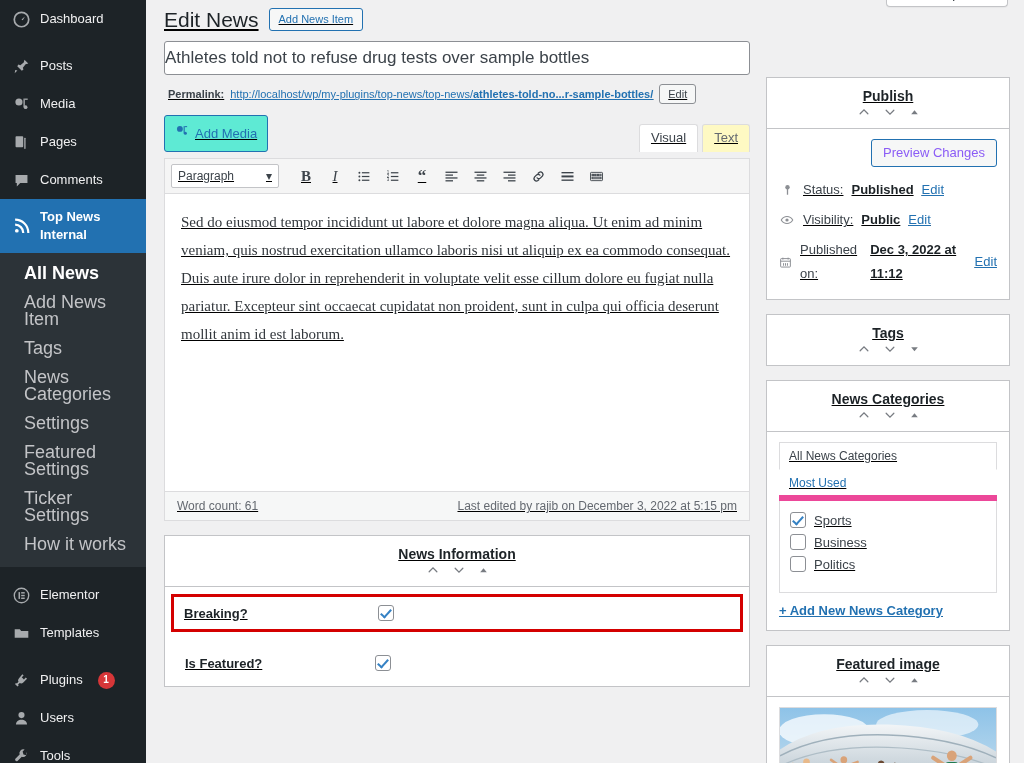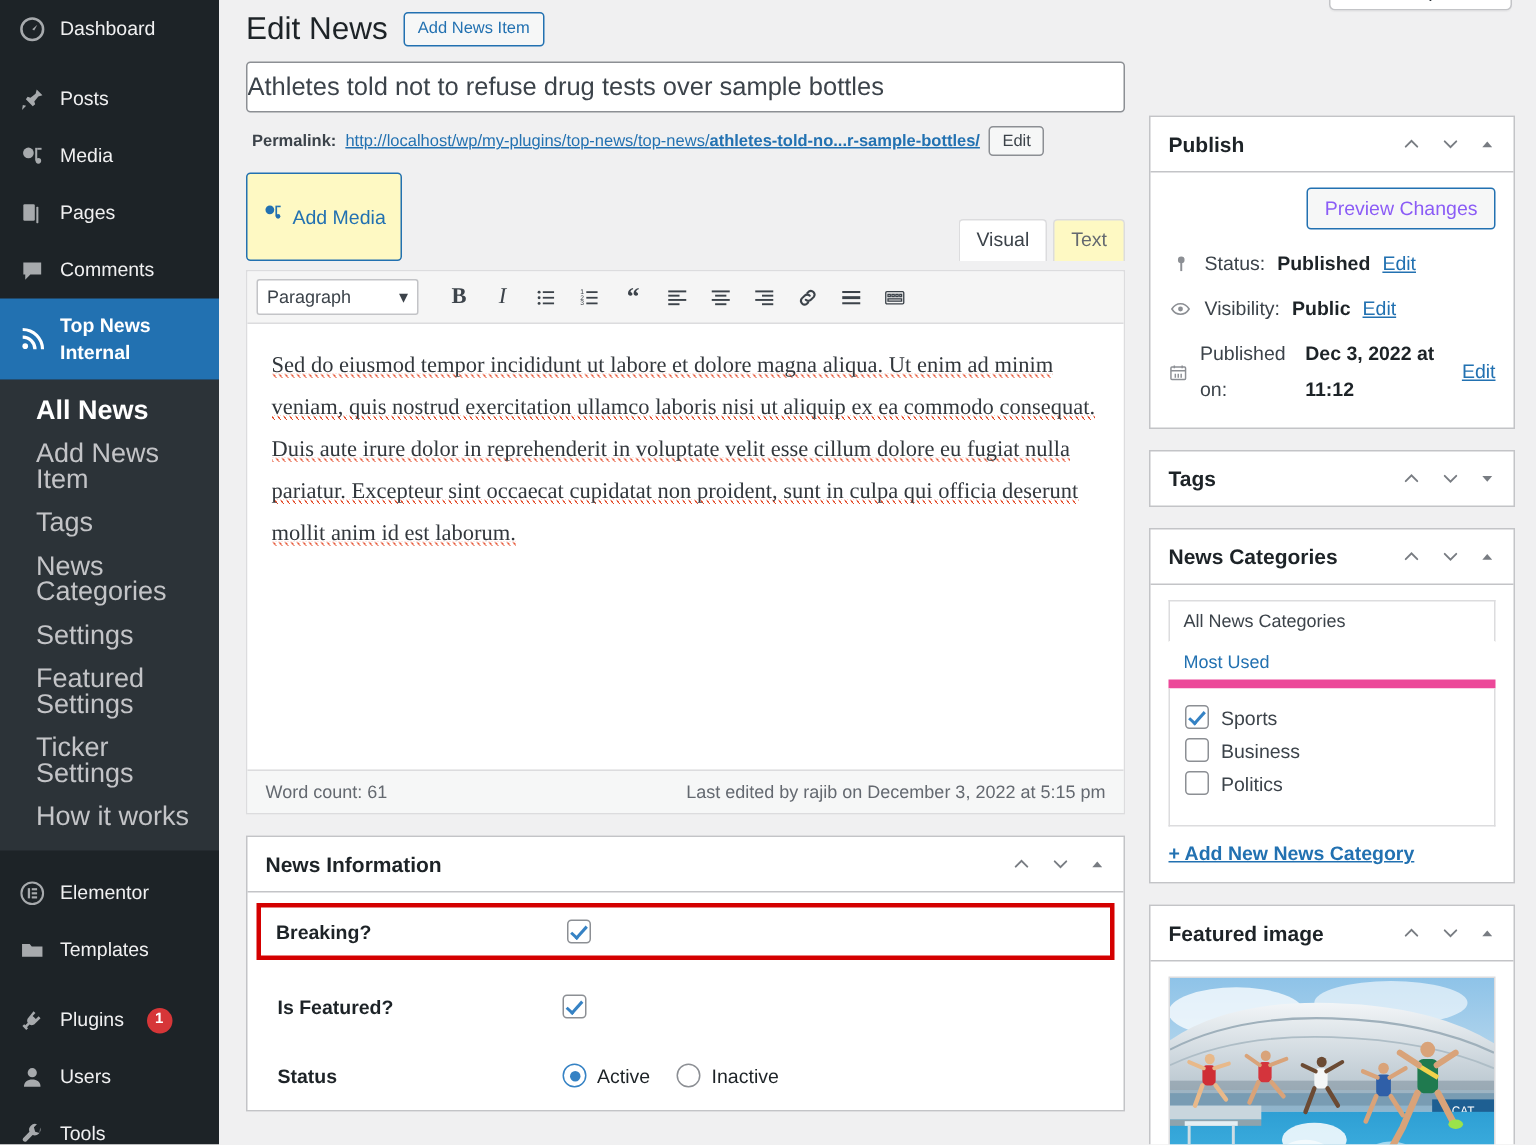--- a/index.html
+++ b/index.html
@@ -39,21 +39,21 @@
   }
   .submenu-item.active { color: #fff; font-weight: 700; }
   .badge-count {
     display: inline-flex; align-items: center; justify-content: center;
     background: #d63638; color: #fff; border-radius: 10px;
     min-width: 17px; height: 17px; font-size: 10px; font-weight: 600;
     padding: 0 5px; margin-left: 6px;
   }
 
   
-  .wrap { flex: 1; position: relative; height: 763px; overflow: hidden; }
+  .wrap { flex: 1; position: relative; height: 763px; overflow: hidden; text-decoration: underline; }
 
   .screen-options {
     position: absolute; right: 16px; top: -18px;
     background: #fff; border: 1px solid #c3c4c7; border-top: none;
     border-radius: 0 0 4px 4px; padding: 4px 10px 5px 10px;
     font-size: 13px; color: #2c3338; box-shadow: 0 1px 1px rgba(0,0,0,.04);
   }
 
   .page-title-row {
     display: flex; align-items: center; gap: 10px;
@@ -86,22 +86,22 @@
   .btn-small {
     font-size: 11px; color: #3c434a; background: #f6f7f7;
     border: 1px solid #8c8f94; border-radius: 3px; padding: 1px 8px;
     line-height: 16px;
   }
 
   
   .editor-toolbar-row { display: flex; align-items: flex-end; margin-top: 11px; }
   .btn-addmedia {
     display: inline-flex; align-items: center; gap: 6px;
-    border: 1px solid #2271b1; color: #2271b1; background: #fef9c3;
-    border-radius: 3px; padding: 19px 10px; font-size: 13px; line-height: 18px;
+    border: 1px solid #2271b1; color: #2271b1; background: #5eead4;
+    border-radius: 3px; padding: 8px 10px; font-size: 13px; line-height: 18px;
   }
   .ed-tabs { margin-left: auto; display: flex; align-items: flex-end; }
   .ed-tab {
     font-size: 13px; color: #646970; background: #fef9c3;
     border: 1px solid #dcdcde; border-bottom: none;
     padding: 4px 11px 5px; line-height: 18px;
     border-radius: 3px 3px 0 0; margin-left: 4px;
   }
   .ed-tab.active { background: #fff; color: #3c434a; }
 
@@ -134,21 +134,21 @@
   .editor-foot {
     display: flex; justify-content: space-between; align-items: center;
     background: #f6f7f7; border-top: 1px solid #dcdcde;
     font-size: 12px; color: #646970; padding: 6px 12px; line-height: 16px;
   }
 
   
   .metabox { background: #fff; border: 1px solid #c3c4c7; margin-top: 14px; }
   .metabox-head {
     display: flex; align-items: center; justify-content: space-between;
-    padding: 9px 12px; border-bottom: 1px solid #c3c4c7;
+    padding: 9px 12px; border-bottom: 1px solid #c3c4c7; flex-direction: column;
   }
   .metabox-title { font-size: 14px; font-weight: 600; color: #1d2327; line-height: 18px; }
   .mb-ctrls { display: flex; align-items: center; gap: 12px; color: #787c82; }
   .mb-ctrls .c { display: flex; align-items: center; justify-content: center; }
 
   
   .ni-body { padding: 4px 0 0 0; }
   .ni-row {
     display: flex; align-items: center; padding: 0 10px; height: 46px;
     font-size: 13px; color: #1d2327;
@@ -543,27 +543,20 @@
             </span>
           </div>
           <div class="ni-body">
             <div class="ni-row highlight">
               <span class="lbl">Breaking?</span>
               <span class="cbx checked"></span>
             </div>
             <div class="ni-row" style="margin-top:8px;">
               <span class="lbl" style="padding-left:10px;">Is Featured?</span>
               <span class="cbx checked"></span>
-            </div>
-            <div class="ni-row">
-              <span class="lbl" style="padding-left:10px;">Status</span>
-              <span class="radio on"></span>
-              <span class="radio-label">Active</span>
-              <span class="radio"></span>
-              <span class="radio-label">Inactive</span>
             </div>
           </div>
         </div>
       </div>
 
       <div class="col-side">
 
         <div class="metabox" style="margin-top:36px;">
           <div class="metabox-head">
             <span class="metabox-title">Publish</span>

